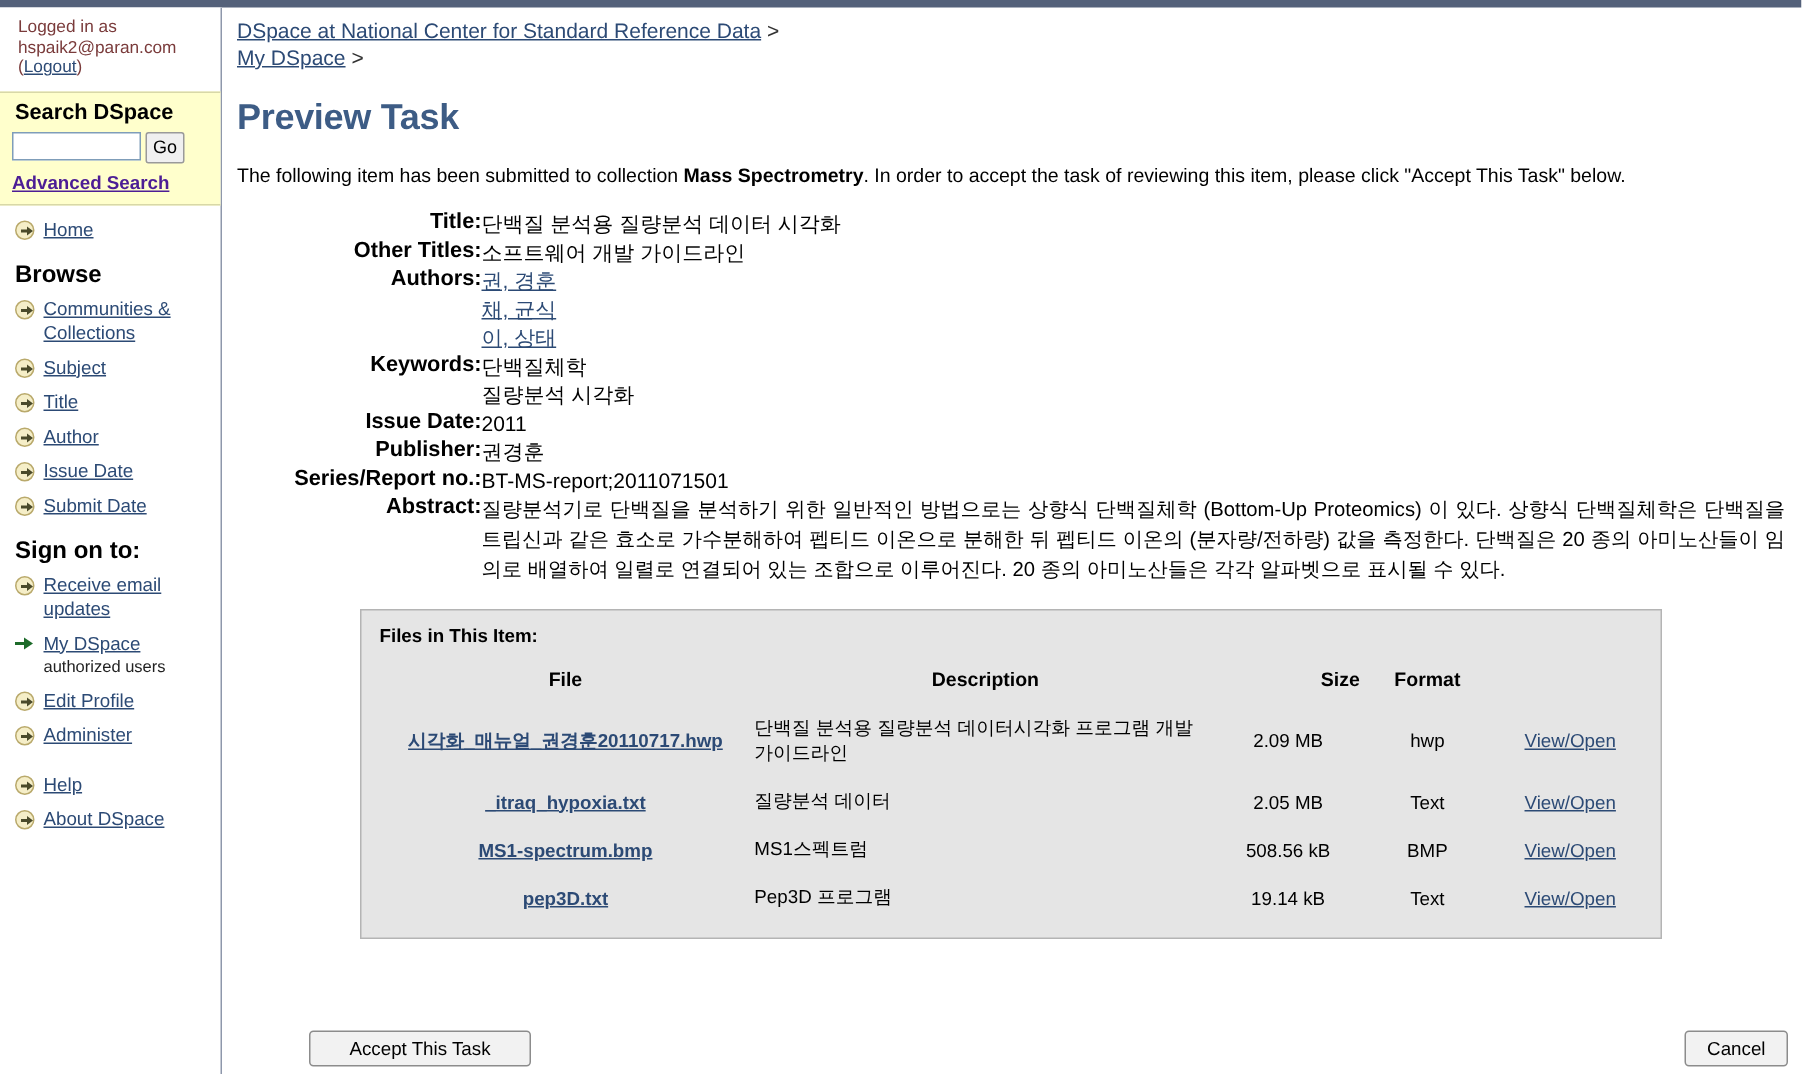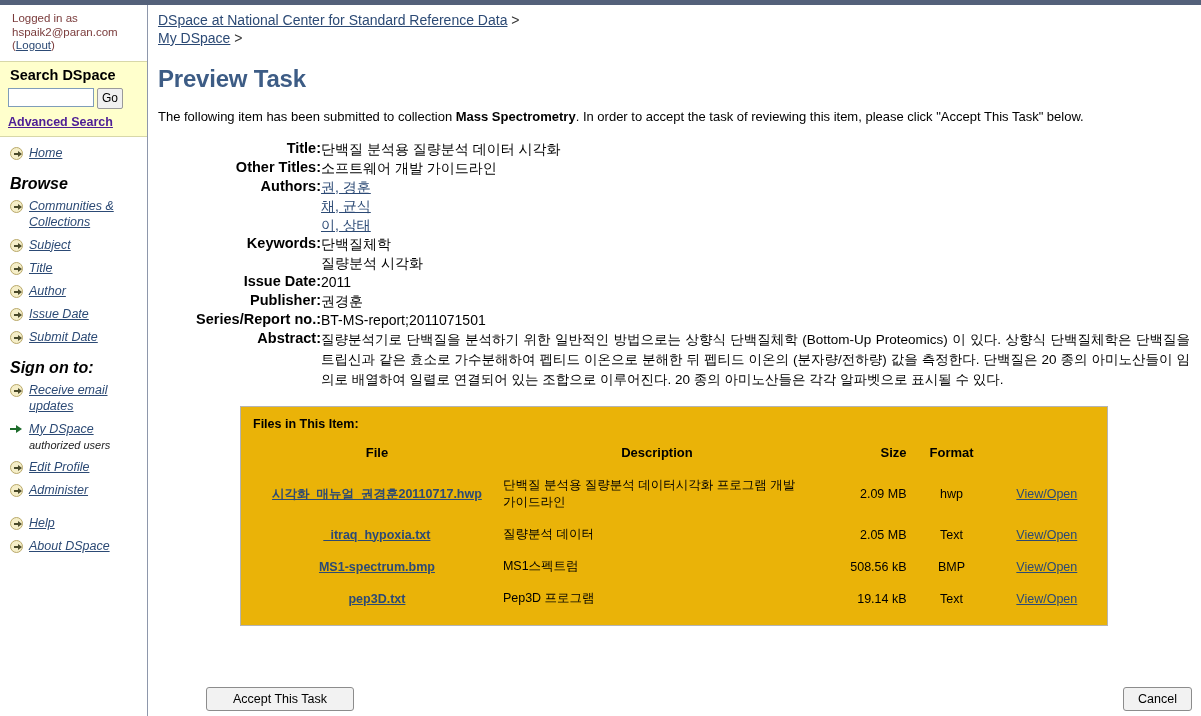--- a/index.html
+++ b/index.html
@@ -70,21 +70,21 @@
   }
   .adv {
     display: block;
     margin-top: 6px;
     font-size: 12.5px;
     font-weight: bold;
     color: #4c1d95;
     text-decoration: underline;
   }
 
-  .navsec { padding: 0 4px 0 10px; font-style: italic; }
+  .navsec { padding: 0 4px 0 10px; }
   .navsec h3 {
     font-size: 16px; font-weight: bold; color: #000;
     margin: 14px 0 5px 0;
   }
   .navitem {
     display: flex; align-items: flex-start;
     gap: 6px;
     margin: 0 0 7px 0;
     line-height: 15px;
   }
@@ -205,21 +205,21 @@
     font-size: 13.5px;
     line-height: 20px;
     text-align: justify;
     padding-right: 6px;
   }
 
   
   .files {
     margin: 16px 0 0 84px;
     width: 868px;
-    background: #eab308;
+    background: #e5e5e5;
     border: 1px solid #b4b4b4;
     padding: 8px 10px 10px 10px;
   }
   .files h4 {
     margin: 2px 0 10px 2px;
     font-size: 12.5px;
     font-weight: bold;
     color: #000;
   }
   table.ftab { width: 100%; border-collapse: collapse; }
@@ -233,21 +233,21 @@
     vertical-align: middle;
   }
   table.ftab a { color: #2c4a75; text-decoration: underline; }
   .c-file { width: 258px; text-align: center; font-weight: bold; }
   .c-desc { width: 318px; text-align: left; }
   .c-size { width: 98px; text-align: right; }
   .c-fmt  { width: 92px; text-align: center; }
   .c-view { width: 102px; text-align: center; }
   td.c-file { text-align: center; }
   td.c-desc { text-align: left; padding-left: 12px; }
-  td.c-size { text-align: right; padding-right: 6px; }
+  td.c-size { text-align: center; padding-right: 6px; }
   td.c-fmt  { text-align: center; }
   td.c-view { text-align: center; }
 
   
   .btnrow {
     position: absolute;
     left: 0; right: 6px;
     top: 682px;
     display: flex;
     justify-content: space-between;

